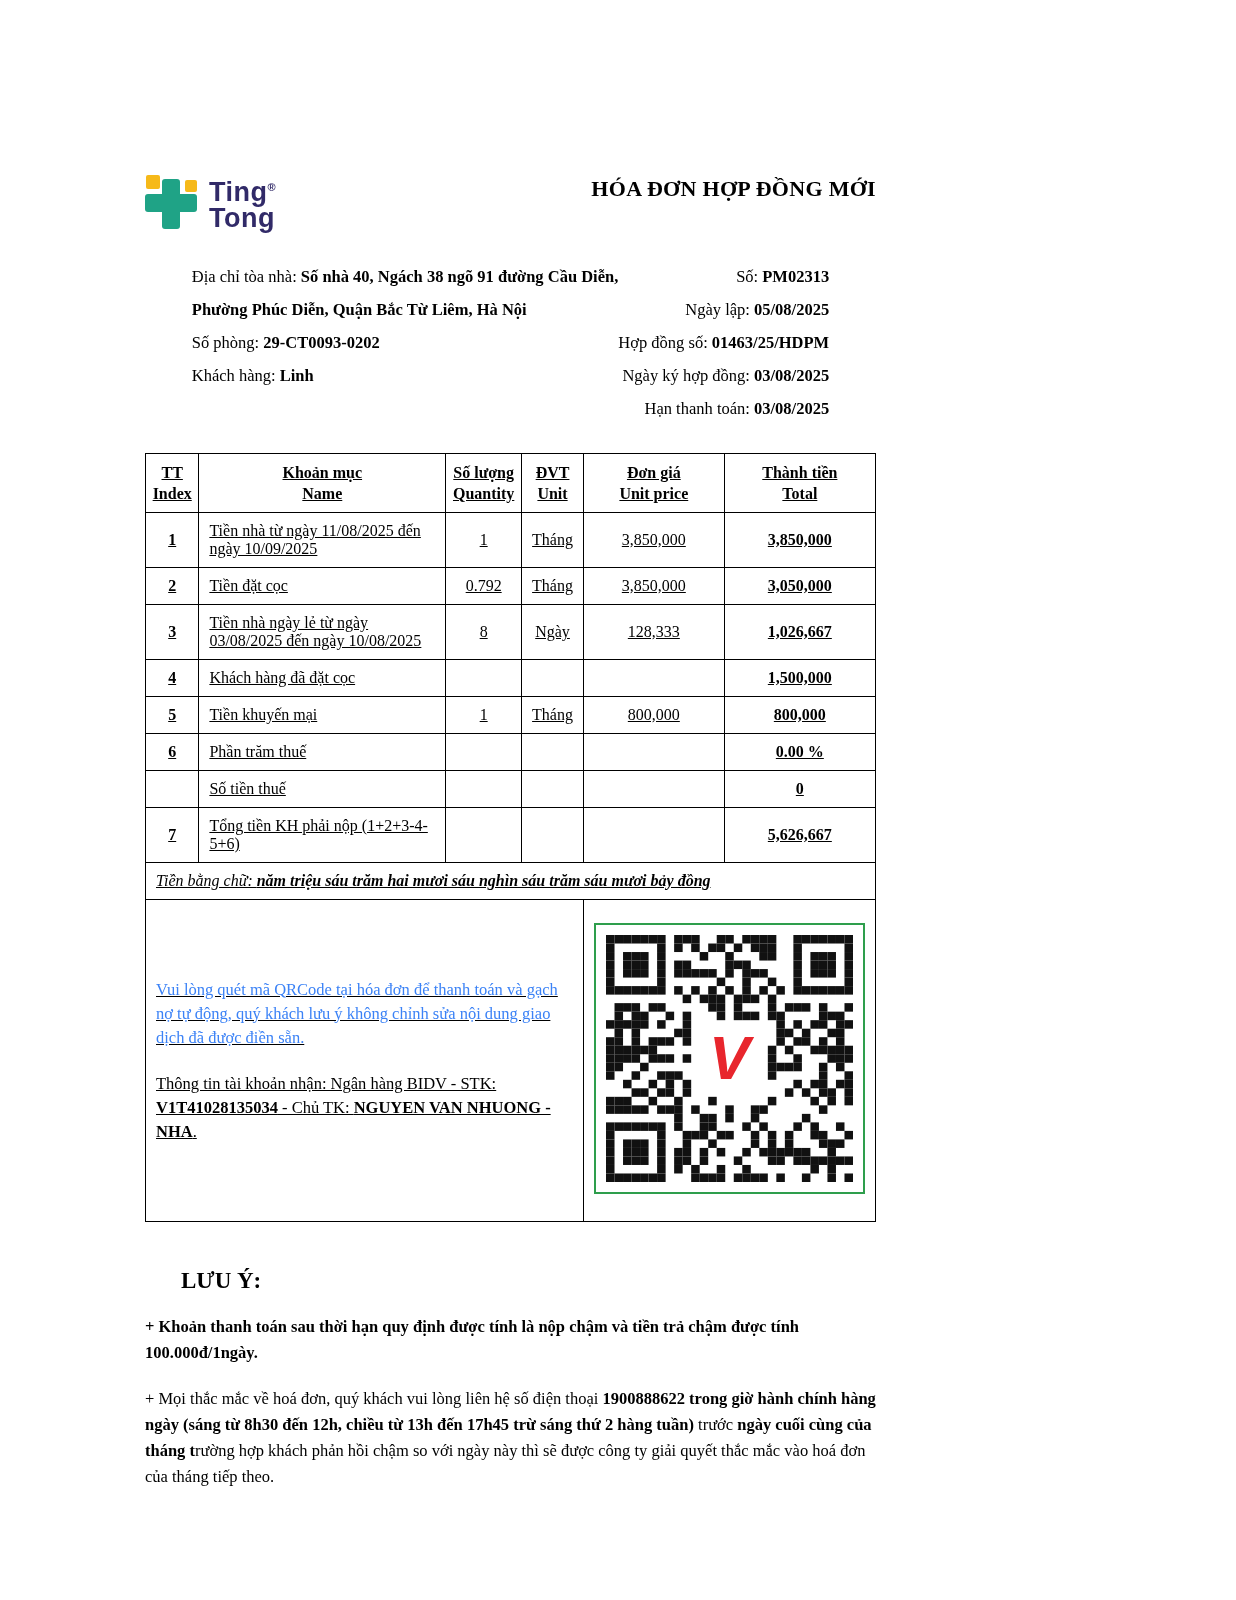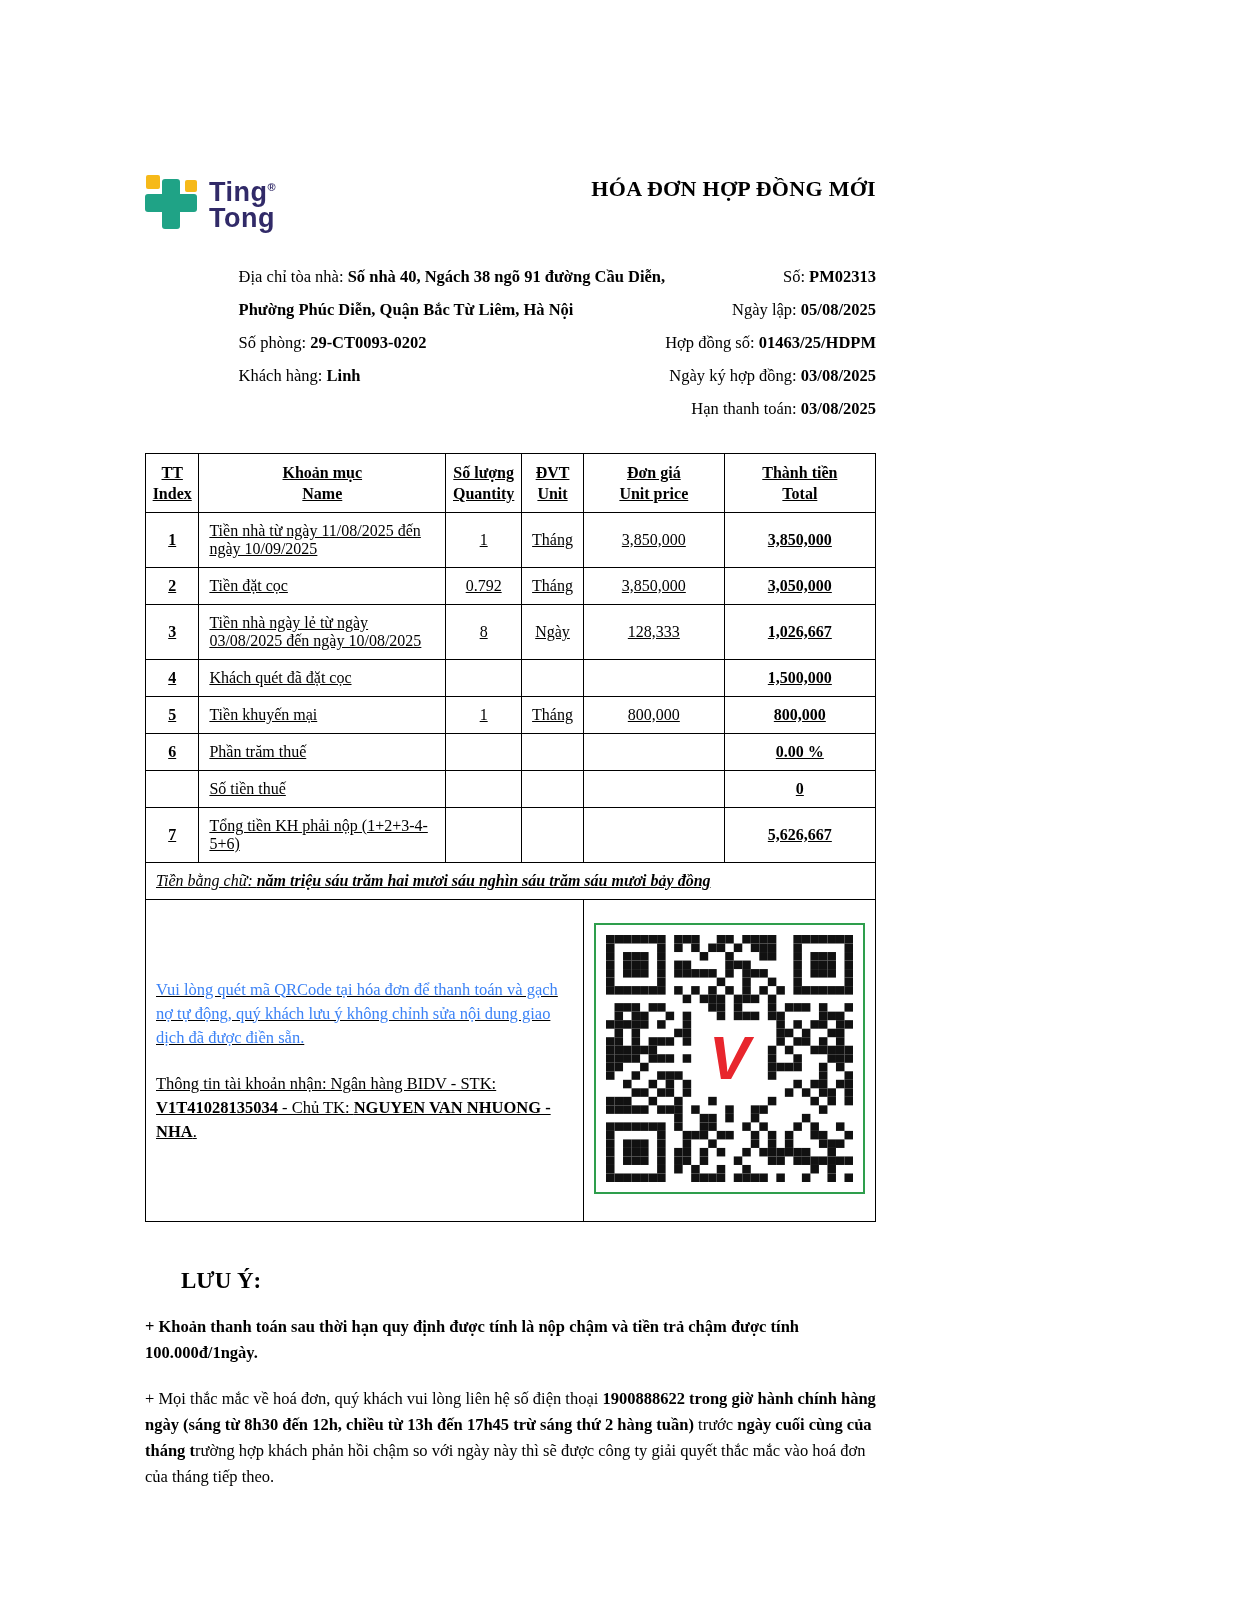--- a/index.html
+++ b/index.html
@@ -14,21 +14,21 @@
   .logo-mark i { position:absolute; display:block; }
   .lm-v { left:17px; top:7px; width:18px; height:50px; background:#1fa386; border-radius:3px; }
   .lm-h { left:0; top:22px; width:52px; height:18px; background:#1fa386; border-radius:3px; }
   .lm-y1 { left:1px; top:3px; width:14px; height:14px; background:#f6b919; border-radius:2px; }
   .lm-y2 { right:0; top:8px; width:12px; height:12px; background:#f6b919; border-radius:2px; }
   .logo-text { font-family:"Liberation Sans","DejaVu Sans",sans-serif; font-weight:bold; color:#312a68; font-size:27px; line-height:26px; letter-spacing:0.5px; }
   .logo-text .reg { font-size:11px; vertical-align:super; }
   .title { font-size:22px; font-weight:bold; margin-top:4px; letter-spacing:0.3px; }
 
   
-  .info { display:flex; justify-content:flex-end; margin-top:34px; font-size:16.5px; }
+  .info { display:flex; justify-content:center; margin-top:34px; font-size:16.5px; }
   .info-left { max-width:520px; }
   .info-right { text-align:right; }
   .info p { line-height:22px; margin-bottom:11px; white-space:nowrap; }
   .b { font-weight:bold; }
 
   
   table.inv { width:100%; border-collapse:collapse; margin-top:22px; font-size:16px; }
   table.inv th, table.inv td { border:1px solid #000; padding:9px 10px; vertical-align:middle; }
   table.inv { border:1.5px solid #000;text-decoration:underline; }
   table.inv th { font-weight:bold; text-align:center; padding:8px 6px; line-height:21px; }
@@ -146,21 +146,21 @@
       <tr>
         <td class="idx">3</td>
         <td class="name" style="max-width:420px;">Tiền nhà ngày lẻ từ ngày 03/08/2025 đến ngày 10/08/2025</td>
         <td class="c">8</td>
         <td class="c">Ngày</td>
         <td class="c">128,333</td>
         <td class="tot">1,026,667</td>
       </tr>
       <tr>
         <td class="idx">4</td>
-        <td class="name">Khách quét đã đặt cọc</td>
+        <td class="name">Khách hàng đã đặt cọc</td>
         <td class="c"></td>
         <td class="c"></td>
         <td class="c"></td>
         <td class="tot">1,500,000</td>
       </tr>
       <tr>
         <td class="idx">5</td>
         <td class="name">Tiền khuyến mại</td>
         <td class="c">1</td>
         <td class="c">Tháng</td>

